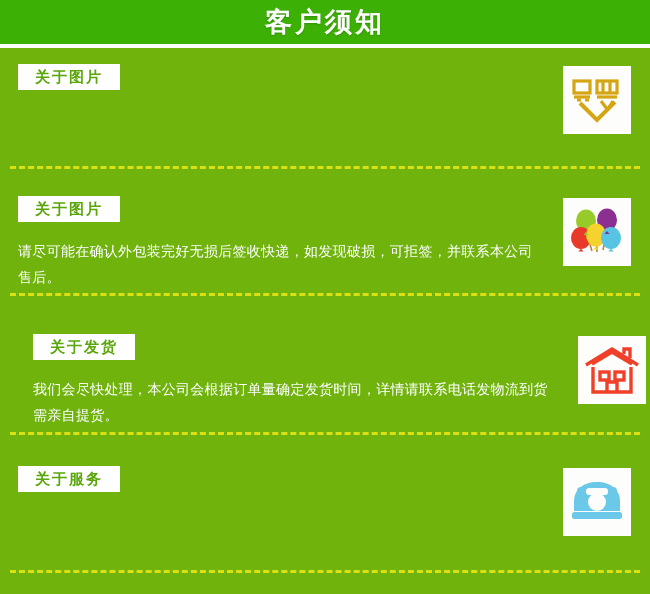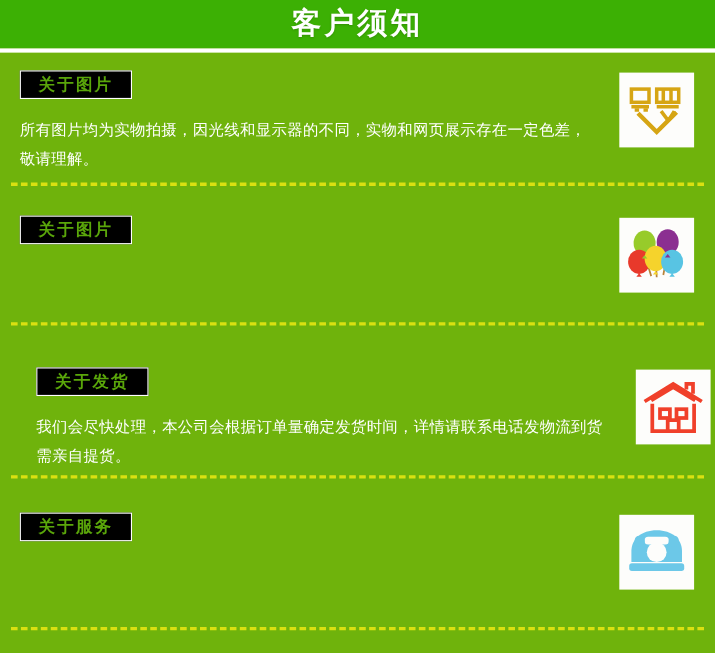--- a/index.html
+++ b/index.html
@@ -58,35 +58,35 @@
 
   .section {
     position: absolute;
     left: 0;
     width: 650px;
     box-sizing: border-box;
   }
   .sec1 { top: 16px;  height: 116px; }
   .sec2 { top: 148px; height: 116px; }
   .sec3 { top: 286px; height: 116px; margin-left: 15px; }
-  .sec4 { top: 418px; height: 116px; }
+  .sec4 { top: 418px; height: 116px; font-family: Liberation Serif, serif; }
 
   .sec-inner {
     position: relative;
     width: 650px;
     height: 100%;
   }
 
   .badge {
     position: absolute;
     left: 18px;
     top: 0px;
     min-width: 100px;
     height: 26px;
-    background: #000000;
+    background: #ffffff;
     border: 1px solid #ffffff;
     display: inline-flex;
     align-items: flex-end;
     justify-content: center;
     padding: 0 16px;
     box-sizing: border-box;
   }
   .badge-label {
     color: #5aa60a;
     font-size: 15px;
@@ -146,21 +146,20 @@
   </div>
   <div class="header-rule"></div>
 
   <div class="body-area">
 
     <div class="section sec1">
       <div class="sec-inner">
         <div class="badge">
           <span class="badge-label">关于图片</span>
         </div>
-        <div class="sec-text">所有图片均为实物拍摄，因光线和显示器的不同，实物和网页展示存在一定色差，敬请理解。</div>
         <div class="icon-tile">
           <svg width="54" height="48" viewBox="0 0 54 48" aria-hidden="true">
             <g fill="none" stroke="#d6a514" stroke-width="3.2">
               <rect x="4" y="5" width="16" height="12"></rect>
               <path d="M4 21 h16"></path>
               <path d="M7 24 h4 M15 24 h4"></path>
               <rect x="27" y="5" width="20" height="12"></rect>
               <path d="M33 5 v12 M40 5 v12"></path>
               <path d="M27 21 h20"></path>
               <path d="M31 25 l6 8 M43 25 l-5 8"></path>
@@ -170,20 +169,21 @@
         </div>
       </div>
     </div>
     <div class="dash dash1"></div>
 
     <div class="section sec2">
       <div class="sec-inner">
         <div class="badge">
           <span class="badge-label">关于图片</span>
         </div>
+        <div class="sec-text">请尽可能在确认外包装完好无损后签收快递，如发现破损，可拒签，并联系本公司售后。</div>
         <div class="icon-tile">
           <svg width="54" height="56" viewBox="0 0 54 56" aria-hidden="true">
             <g stroke="#b8833a" stroke-width="1.6" fill="none">
               <path d="M17 29 q2 9 5 18"></path>
               <path d="M36 27 q-1 10 -3 19"></path>
               <path d="M26 36 q1 7 1 12"></path>
             </g>
             <ellipse cx="16" cy="17" rx="10" ry="11.5" fill="#97cb2a"></ellipse>
             <ellipse cx="37" cy="16" rx="10" ry="11.5" fill="#8b2f91"></ellipse>
             <ellipse cx="11" cy="34" rx="10" ry="11" fill="#e8392b"></ellipse>

